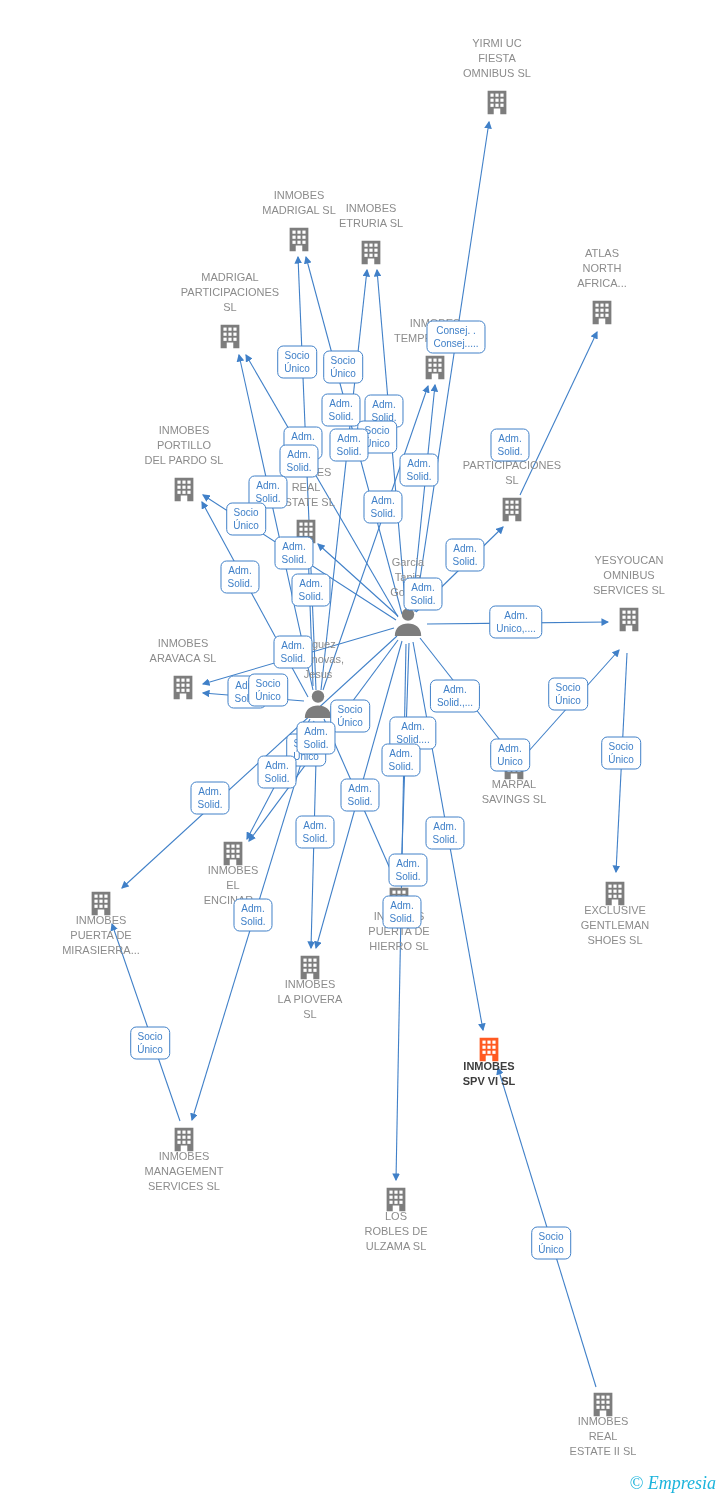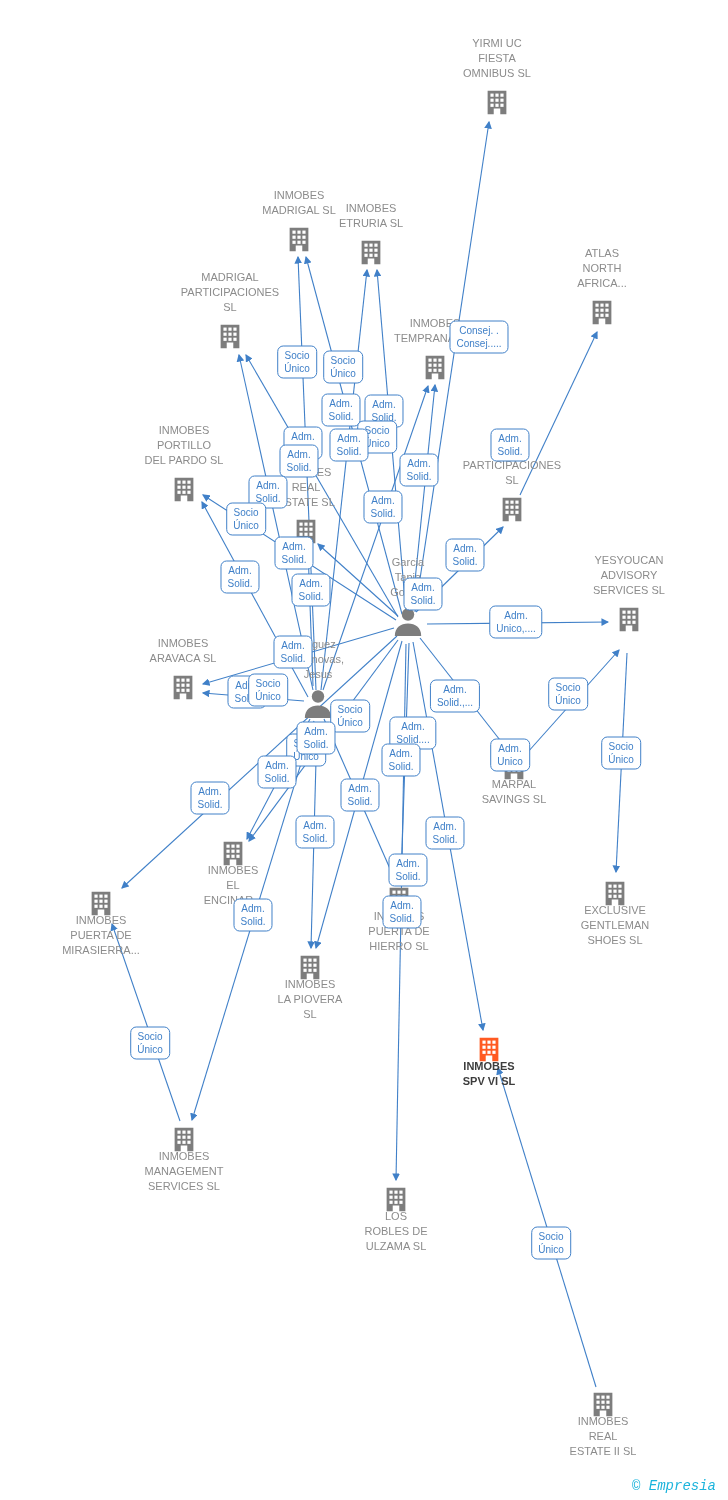--- a/index.html
+++ b/index.html
@@ -16,22 +16,22 @@
   .node .icon{position:absolute;left:0;top:0;transform:translateX(-50%);color:var(--node_icon);}
   .node.highlight .icon{color:var(--highlight);}
   .node .nlabel{position:absolute;left:0;transform:translateX(-50%);width:150px;text-align:center;
     font-size:11px;line-height:15px;color:var(--node_text);white-space:pre-line;}
   .node .nlabel.above{bottom:6px;}
   .node .nlabel.below{top:25px;}
   .node.highlight .nlabel{color:var(--highlight_text);font-weight:bold;}
   .edge-label{position:absolute;transform:translate(-50%,-50%);background:var(--label_bg);
     border:1px solid var(--edge);color:var(--edge);font-size:10px;line-height:12.5px;
     padding:3px 6px;border-radius:6px;text-align:center;white-space:pre-line;}
-  .watermark{position:absolute;right:12px;bottom:6px;font-family:Liberation Mono, monospace;
-    font-style:italic;font-size:14px;color:var(--watermark);margin-top:18px;}
+  .watermark{position:absolute;right:12px;bottom:6px;font-family:Liberation Serif, serif;
+    font-style:italic;font-size:18px;color:var(--watermark);margin-top:18px;}
 </style>
 </head>
 <body>
 
 <div id="canvas">
   <svg id="edge-layer" width="728" height="1500">
     <defs>
       <marker id="arrow" viewBox="0 0 10 10" refX="8.5" refY="5" markerWidth="7" markerHeight="7" orient="auto-start-reverse">
         <path id="arrow-head" d="M0 0 L10 5 L0 10 Z"></path>
       </marker>
@@ -247,21 +247,21 @@
             <rect x="19.6" y="7" width="3.4" height="3.4"></rect>
             <rect x="9" y="12.4" width="3.4" height="3.4"></rect>
             <rect x="14.3" y="12.4" width="3.4" height="3.4"></rect>
             <rect x="19.6" y="12.4" width="3.4" height="3.4"></rect>
             <rect x="9" y="17.8" width="3.4" height="3.4"></rect>
             <rect x="14.3" y="17.8" width="3.4" height="3.4"></rect>
             <rect x="19.6" y="17.8" width="3.4" height="3.4"></rect>
           </g>
         </svg></div>
       <div class="nlabel above">YESYOUCAN
-ADVISORY
+OMNIBUS
 SERVICES SL</div>
     </div>
     <div class="node" style="left: 183px; top: 672px;">
       <div class="icon"><svg width="30" height="30" viewBox="0 0 32 32">
           <path fill="currentColor" d="M6 29 V4 H26 V29 H19.5 V23 H12.5 V29 Z"></path>
           <g fill="#fff">
             <rect x="9" y="7" width="3.4" height="3.4"></rect>
             <rect x="14.3" y="7" width="3.4" height="3.4"></rect>
             <rect x="19.6" y="7" width="3.4" height="3.4"></rect>
             <rect x="9" y="12.4" width="3.4" height="3.4"></rect>
@@ -482,21 +482,21 @@
           </g>
         </svg></div>
       <div class="nlabel above">...iguez
 Casnovas,
 Jesus</div>
     </div>
     <div class="edge-label" style="left: 297px; top: 362px;">Socio
 Único</div>
     <div class="edge-label" style="left: 343px; top: 367px;">Socio
 Único</div>
-    <div class="edge-label" style="left: 479px; top: 337px;">Consej. .
+    <div class="edge-label" style="left: 456px; top: 337px;">Consej. .
 Consej.....</div>
     <div class="edge-label" style="left: 341px; top: 410px;">Adm.
 Solid.</div>
     <div class="edge-label" style="left: 384px; top: 411px;">Adm.
 Solid.</div>
     <div class="edge-label" style="left: 303px; top: 443px;">Adm.
 Solid.</div>
     <div class="edge-label" style="left: 377px; top: 437px;">Socio
 Único</div>
     <div class="edge-label" style="left: 349px; top: 445px;">Adm.

